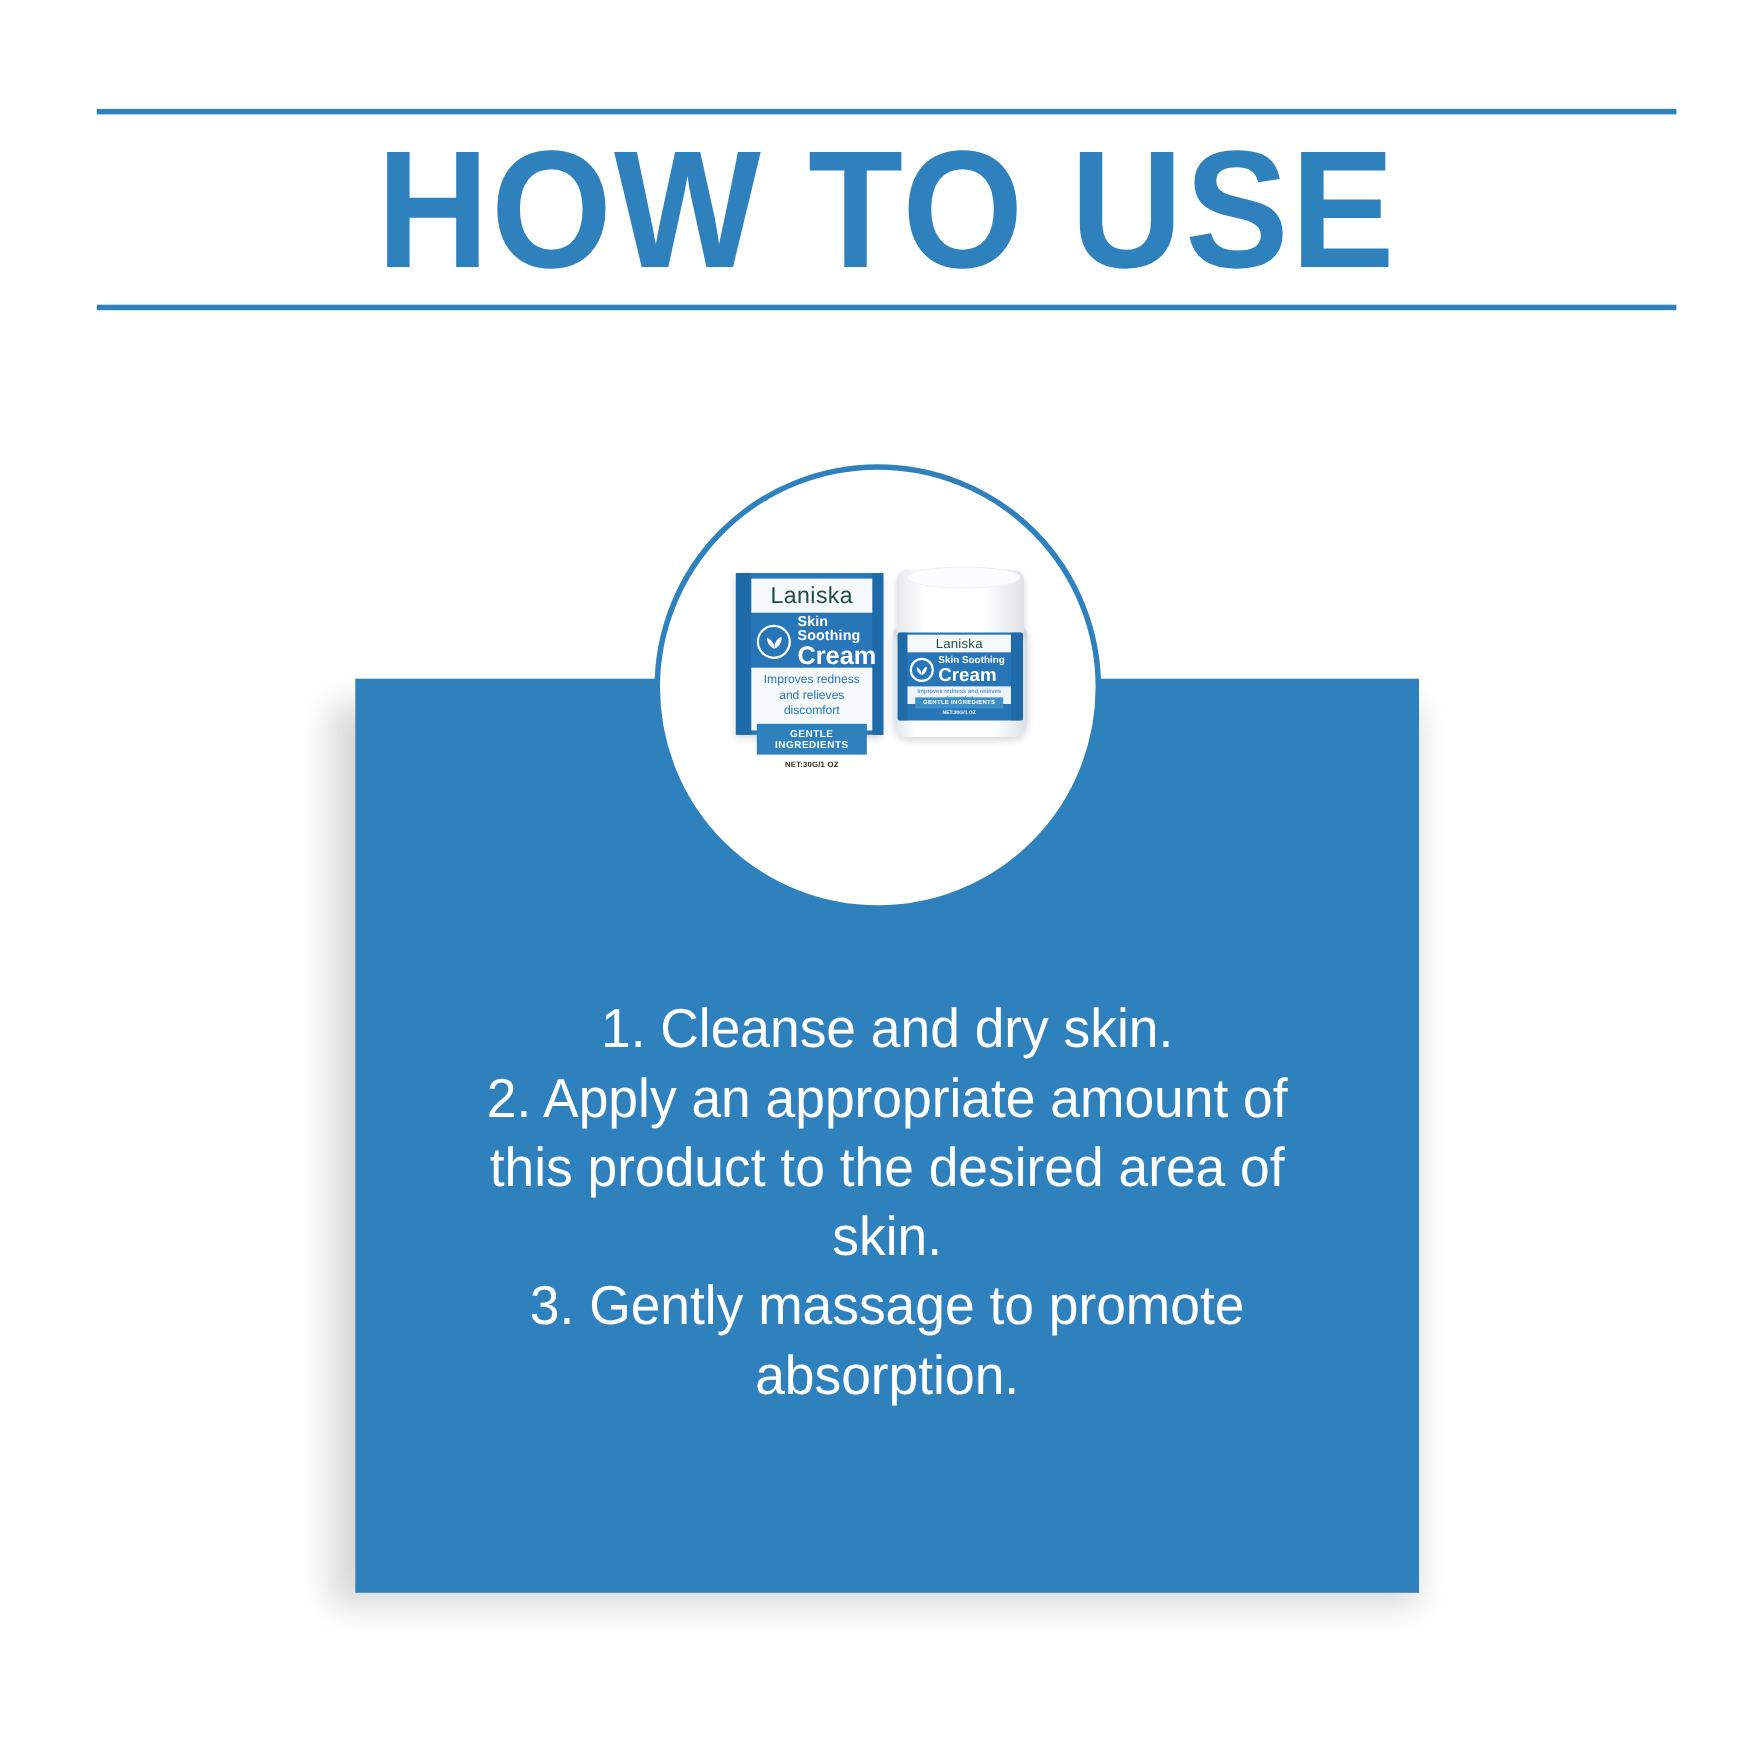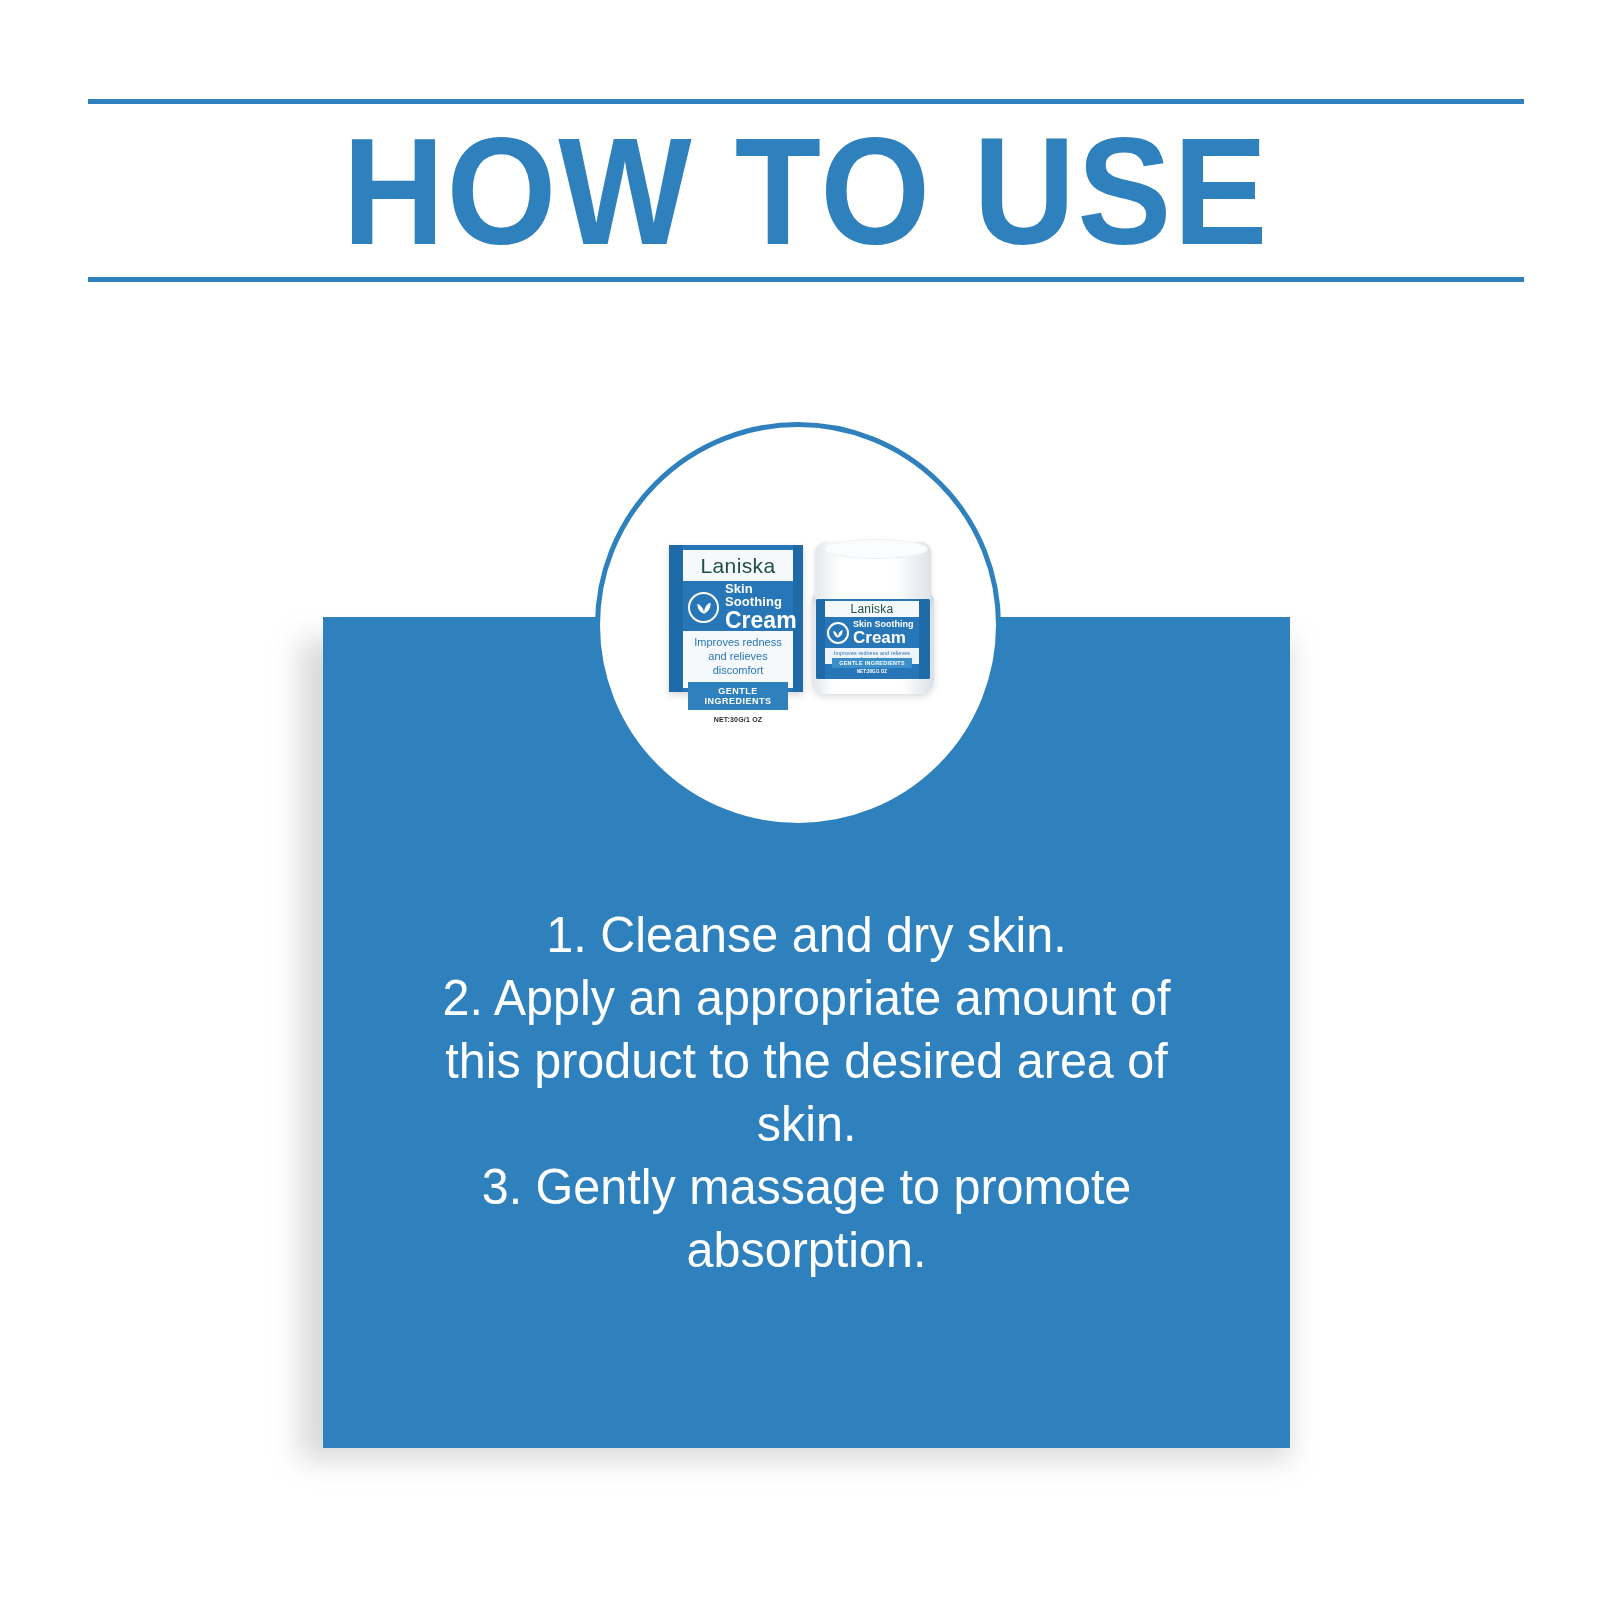--- a/index.html
+++ b/index.html
@@ -103,21 +103,21 @@
     height: 406px;
     border-radius: 50%;
     background: #ffffff;
     border: 5px solid #2e81bd;
     overflow: hidden;
   }
 
   .product-stage {
     position: absolute;
     left: 595px;
-    top: 432px;
+    top: 408px;
     width: 406px;
     height: 406px;
   }
 
   
   .box {
     position: absolute;
     left: 74px;
     top: 113px;
     width: 134px;

